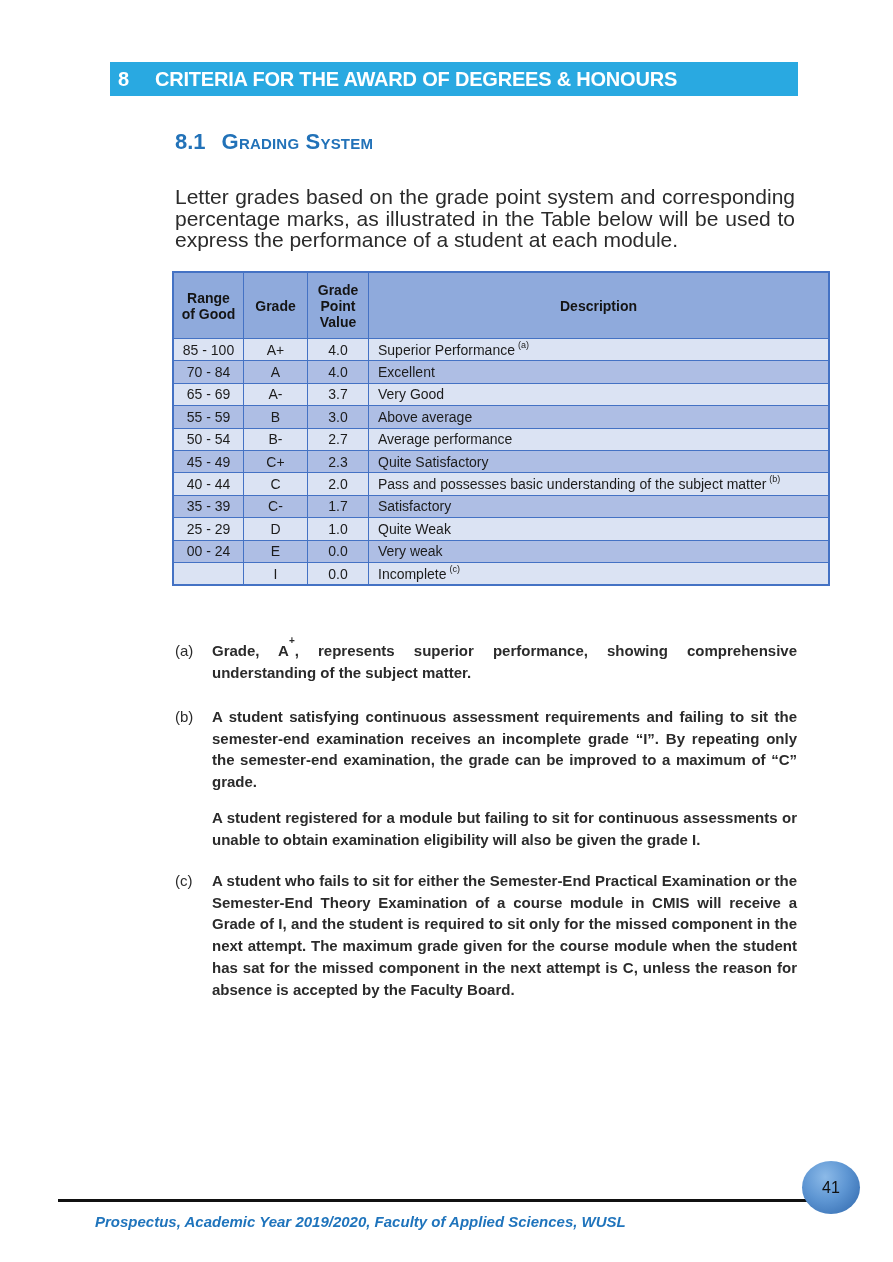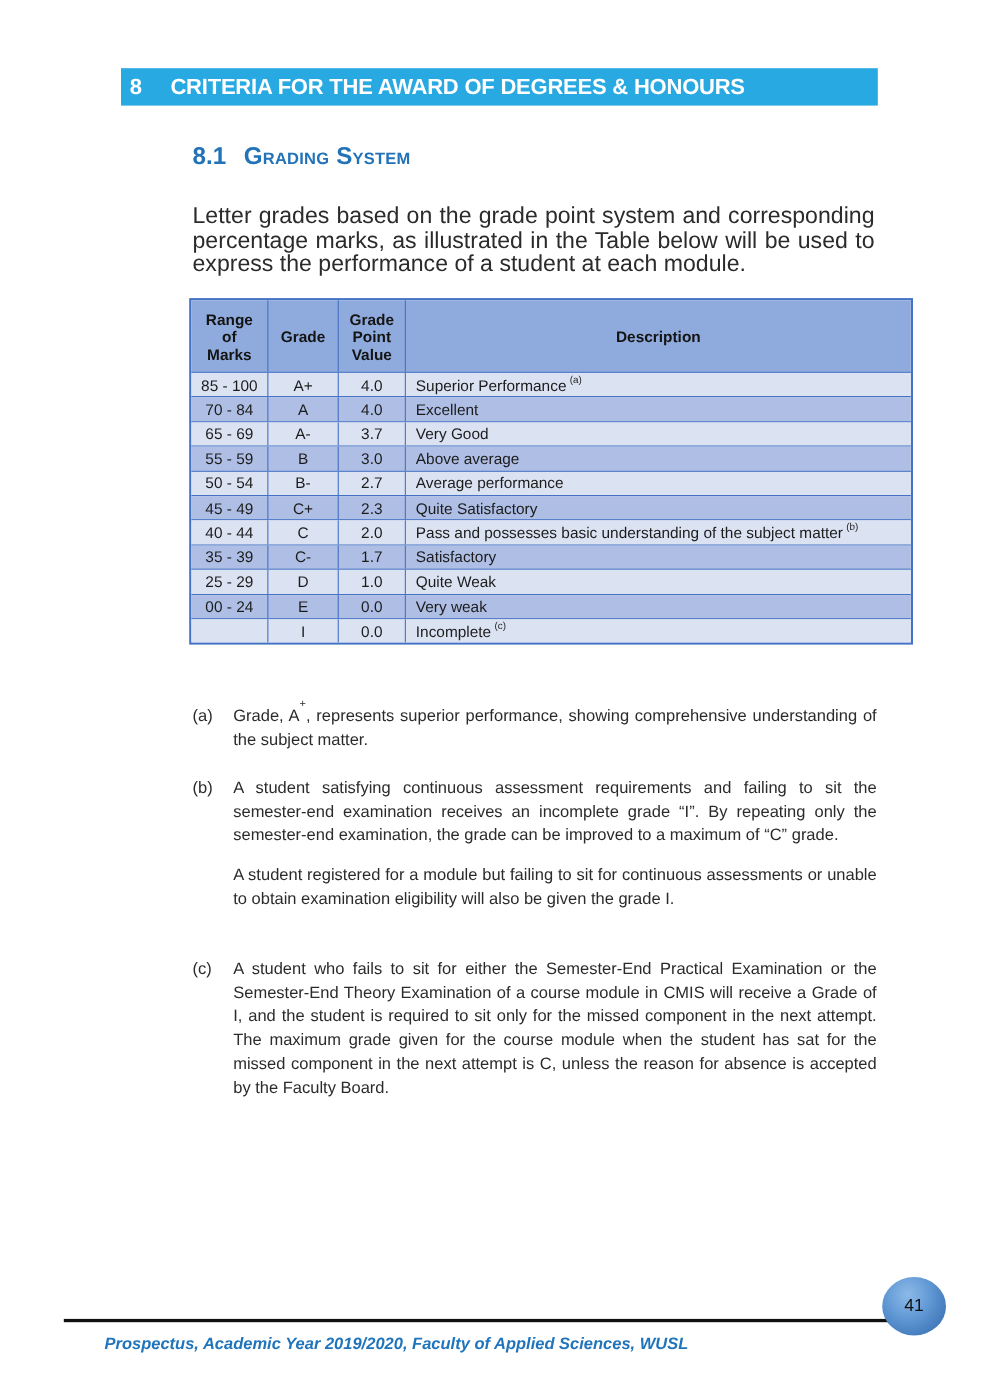--- a/index.html
+++ b/index.html
@@ -103,21 +103,21 @@
     width: 622px;
     font-size: 15px;
     line-height: 21.7px;
     color: #2b2b2b;
     display: flex;
   }
   .note-a { top: 640px; }
   .note-b { top: 706px; }
   .note-c { top: 870px; }
   .note-label { width: 37px; flex-shrink: 0; }
-  .note-body { flex: 1; text-align: justify; }
+  .note-body { flex: 1; text-align: justify; font-weight: bold; }
   .note-body p + p { margin-top: 14px; }
   .note-body sup { font-size: 10px; position: relative; top: -6px; line-height: 0; }
 
   
   .footer-rule {
     position: absolute;
     left: 58px; top: 1199px;
     width: 788px; height: 3px;
     background: #111111;
   }
@@ -154,21 +154,21 @@
 
   <div class="subsection">
     <span class="sub-num">8.1</span>
     <span class="sub-title">Grading System</span>
   </div>
 
   <p class="intro">Letter grades based on the grade point system and corresponding percentage marks, as illustrated in the Table below will be used to express the performance of a student at each module.</p>
 
   <div class="grade-table">
     <div class="tr th-row">
-      <div class="th">Range of Marks</div>
+      <div class="th">Range of Good</div>
       <div class="th">Grade</div>
       <div class="th">Grade Point Value</div>
       <div class="th">Description</div>
     </div>
     <div class="tbody">
       <div class="tr">
         <div class="td">85 - 100</div>
         <div class="td">A+</div>
         <div class="td">4.0</div>
         <div class="td c-desc">

